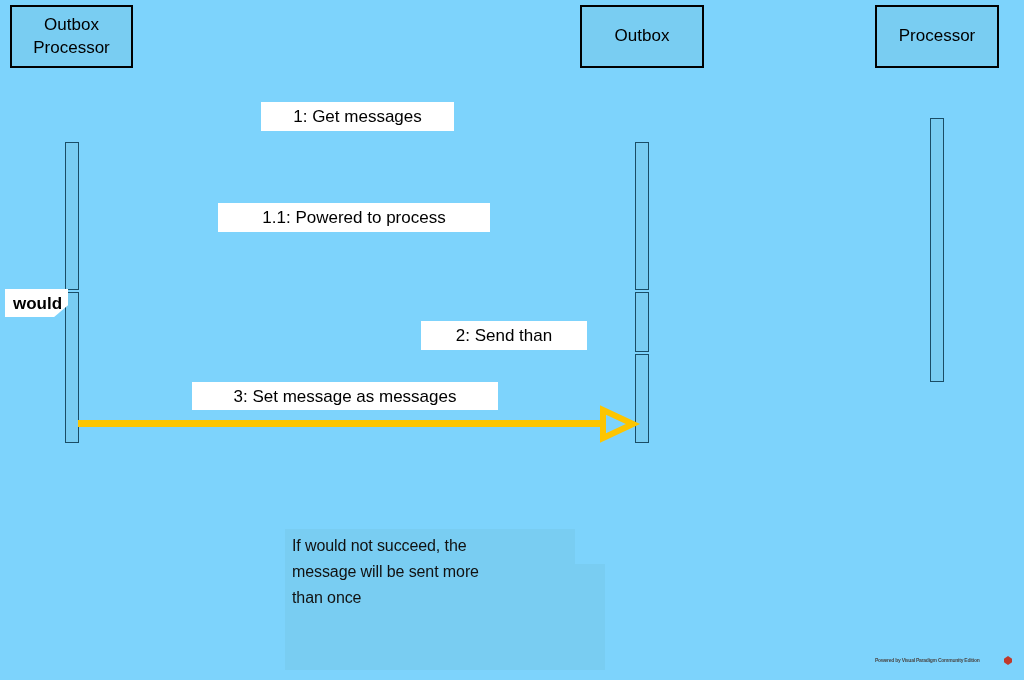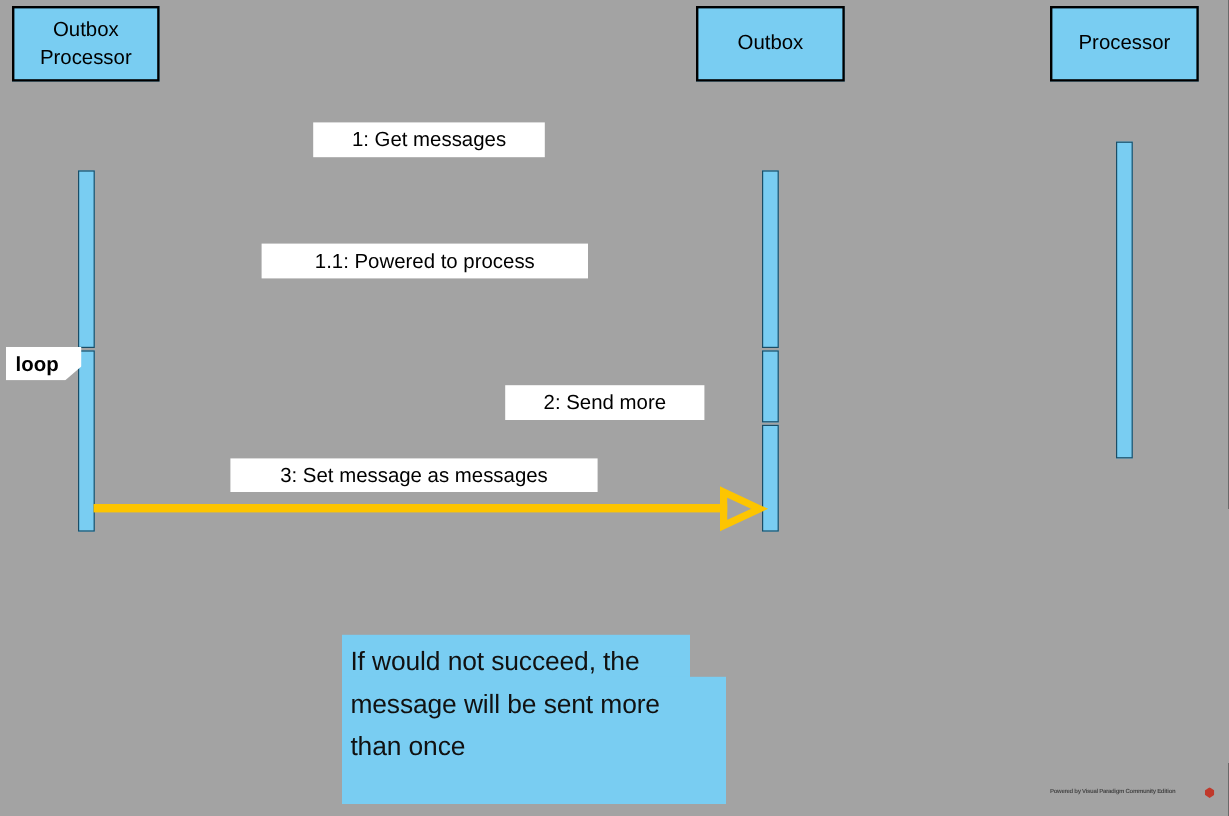--- a/index.html
+++ b/index.html
@@ -5,21 +5,21 @@
 <style>
   html, body {
     margin: 0;
     padding: 0;
     background: #000000;
   }
   #canvas {
     position: relative;
     width: 1024px;
     height: 680px;
-    background: #a3a3a3;
+    background: #7dd3fc;
     overflow: hidden;
     font-family: "Liberation Sans", sans-serif;
     -webkit-font-smoothing: antialiased;
   }
 
   
   .participant {
     position: absolute;
     box-sizing: border-box;
     background: #79CDF2;
@@ -84,21 +84,21 @@
   }
 
   
   .note-rect {
     position: absolute;
     background: #79CDF2;
   }
   .note-text {
     position: absolute;
     color: #111111;
-    font-size: 22px;
+    font-size: 16px;
     line-height: 1.62;
     white-space: pre-line;
     letter-spacing: -0.1px;
   }
 
   
   .watermark {
     position: absolute;
     color: #4a4a4a;
     font-size: 5px;
@@ -134,27 +134,27 @@
   <div class="activation" style="left:635px; top:292px; width:14px; height:60px;"></div>
   <div class="activation" style="left:635px; top:354px; width:14px; height:89px;"></div>
 
   <div class="activation" style="left:930px; top:118px; width:14px; height:264px;"></div>
 
   <div class="arrow-line" style="left:78px; top:420px; width:528px; height:7px;"></div>
   <svg class="arrow-head" style="left:600px; top:407px;" width="36" height="34" viewBox="0 0 36 34">
     <polygon points="3,3 33,17 3,31" fill="none" stroke="#FDC500" stroke-width="6" stroke-linejoin="miter"></polygon>
   </svg>
 
-  <div class="loop-tab" style="left:5px; top:289px; width:63px; height:28px;">loop</div>
+  <div class="loop-tab" style="left:5px; top:289px; width:63px; height:28px;">would</div>
 
   <div class="msg-label" style="left:261px; top:102px; width:193px; height:29px;">1: Get messages</div>
 
   <div class="msg-label" style="left:218px; top:203px; width:272px; height:29px;">1.1: Powered to process</div>
 
-  <div class="msg-label" style="left:421px; top:321px; width:166px; height:29px;">2: Send more</div>
+  <div class="msg-label" style="left:421px; top:321px; width:166px; height:29px;">2: Send than</div>
 
   <div class="msg-label" style="left:192px; top:382px; width:306px; height:28px;">3: Set message as messages</div>
 
   <div class="note-rect" style="left:285px; top:529px; width:290px; height:40px;"></div>
   <div class="note-rect" style="left:285px; top:564px; width:320px; height:106px;"></div>
   <div class="note-text" style="left:292px; top:533px; width:300px;">If would not succeed, the
 message will be sent more
 than once</div>
 
   <div class="watermark" style="left:875px; top:657px;">Powered by Visual Paradigm Community Edition</div>

